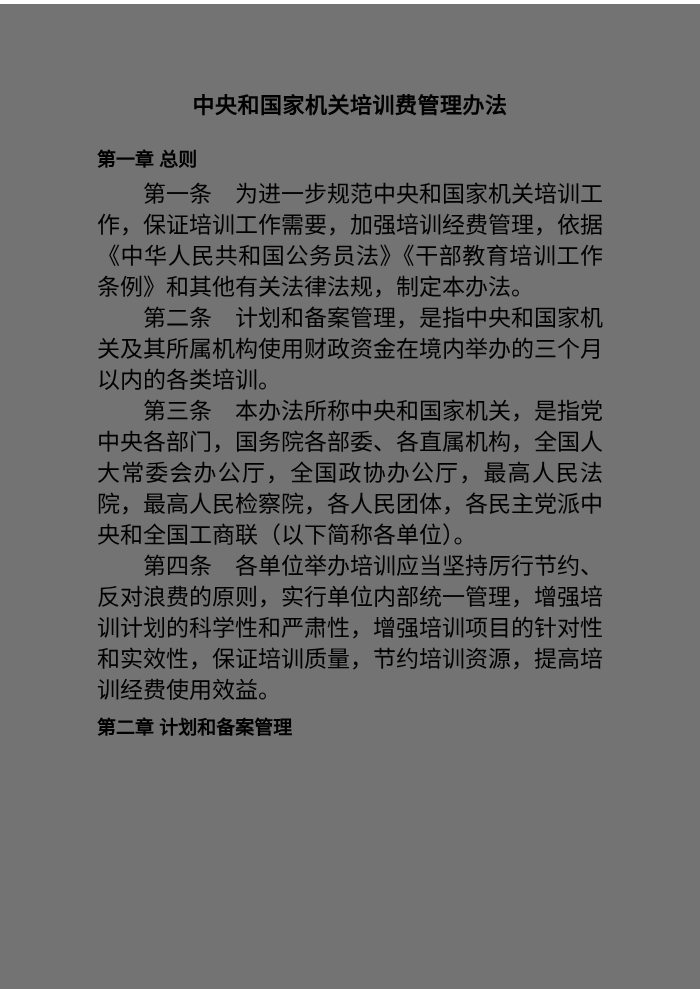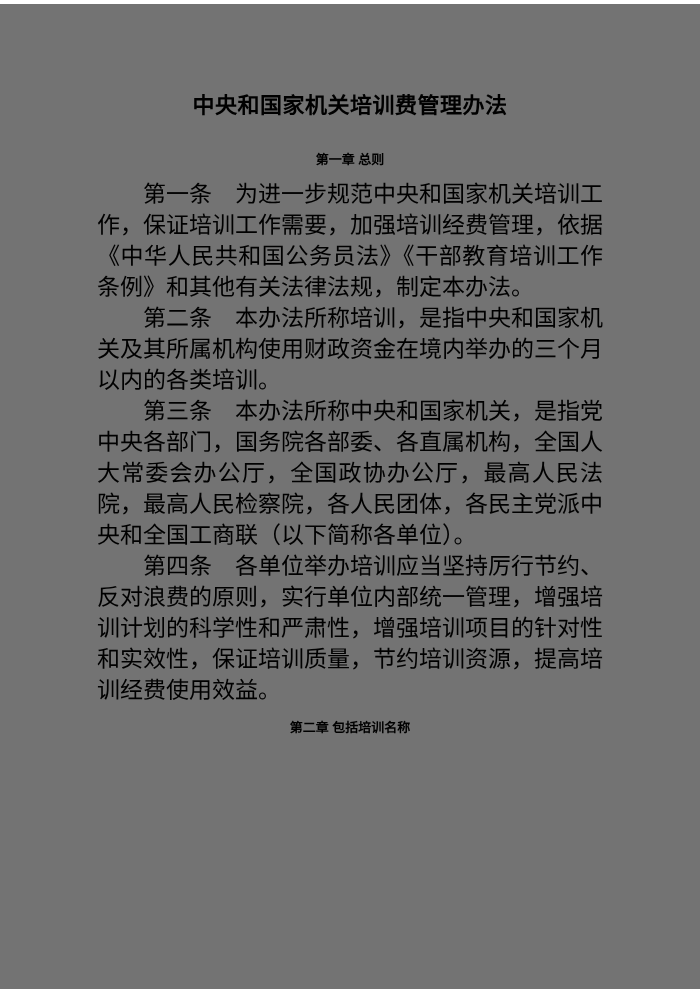--- a/index.html
+++ b/index.html
@@ -24,24 +24,23 @@
     font-family: "Liberation Serif", "DejaVu Serif", serif;
     font-size: 22px;
     font-weight: bold;
     line-height: 32px;
     text-align: center;
     letter-spacing: 0.5px;
     color: #000000;
   }
   .chapter-heading {
     font-family: "Liberation Sans", "DejaVu Sans", sans-serif;
-    font-size: 13px;
+    font-size: 19px;
     font-weight: bold;
     line-height: 31px;
-    text-align: center;
     color: #000000;
   }
   .chapter-heading.first {
     margin: 22px 0 4px 0;
   }
   .chapter-heading.second {
     margin: 6px 0 5px 0;
   }
   .body-para {
     margin: 0;
@@ -60,27 +59,27 @@
 
 <div class="page">
 
   <h1 class="doc-title">中央和国家机关培训费管理办法</h1>
 
   <section>
     <h2 class="chapter-heading first">第一章 总则</h2>
 
     <p class="body-para">第一条　为进一步规范中央和国家机关培训工作，保证培训工作需要，加强培训经费管理，依据《中华人民共和国公务员法》《干部教育培训工作条例》和其他有关法律法规，制定本办法。</p>
 
-    <p class="body-para">第二条　本办法所称培训，是指中央和国家机关及其所属机构使用财政资金在境内举办的三个月以内的各类培训。</p>
+    <p class="body-para">第二条　计划和备案管理，是指中央和国家机关及其所属机构使用财政资金在境内举办的三个月以内的各类培训。</p>
 
     <p class="body-para">第三条　本办法所称中央和国家机关，是指党中央各部门，国务院各部委、各直属机构，全国人大常委会办公厅，全国政协办公厅，最高人民法院，最高人民检察院，各人民团体，各民主党派中央和全国工商联（以下简称各单位）。</p>
 
     <p class="body-para">第四条　各单位举办培训应当坚持厉行节约、反对浪费的原则，实行单位内部统一管理，增强培训计划的科学性和严肃性，增强培训项目的针对性和实效性，保证培训质量，节约培训资源，提高培训经费使用效益。</p>
   </section>
 
   <section>
-    <h2 class="chapter-heading second">第二章 包括培训名称</h2>
+    <h2 class="chapter-heading second">第二章 计划和备案管理</h2>
 
 
 
   </section>
 
 </div>
 
 </body></html>

